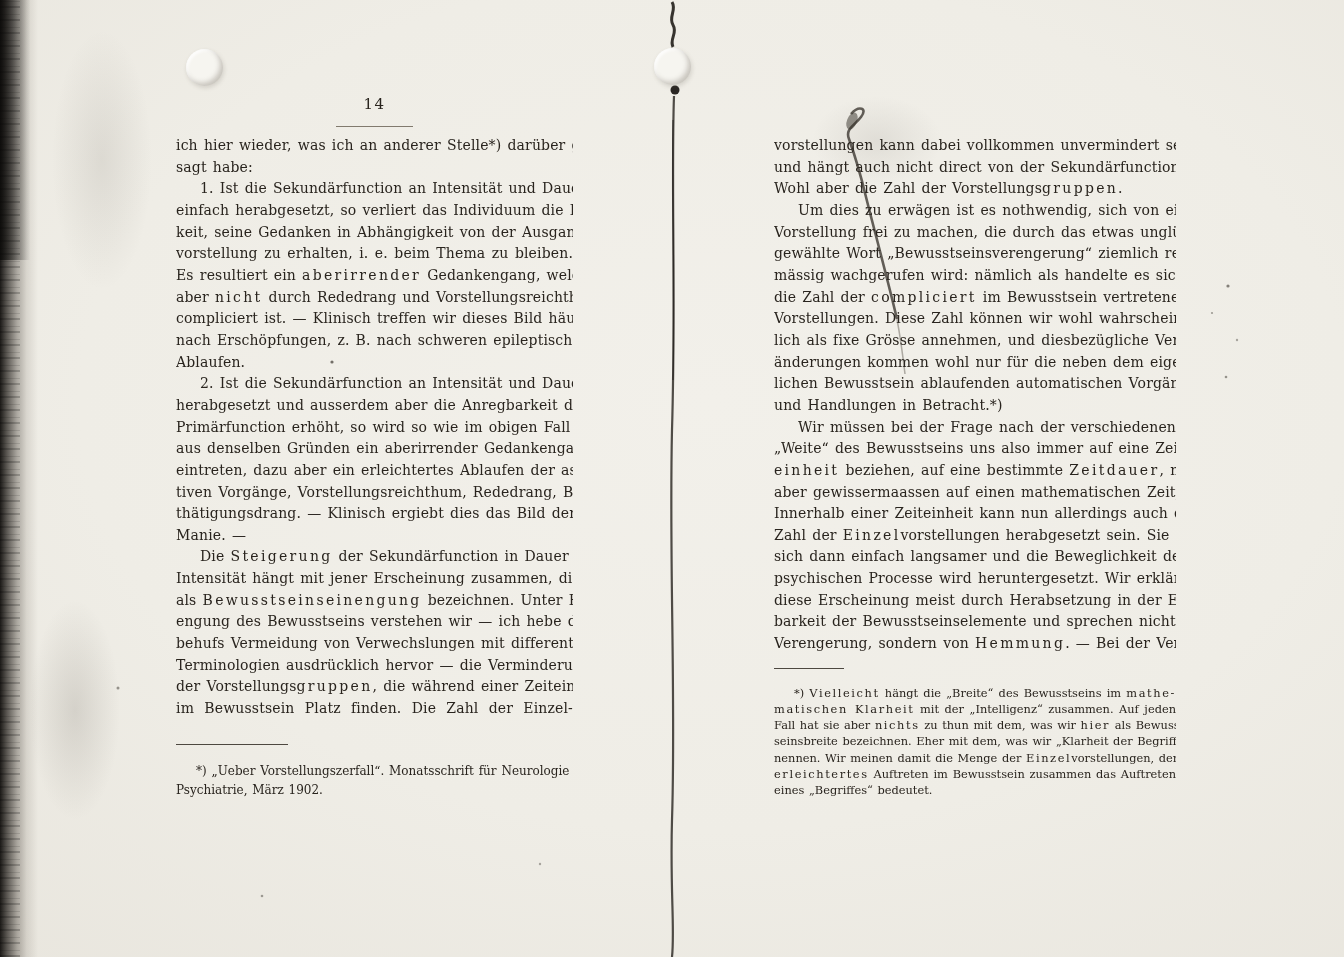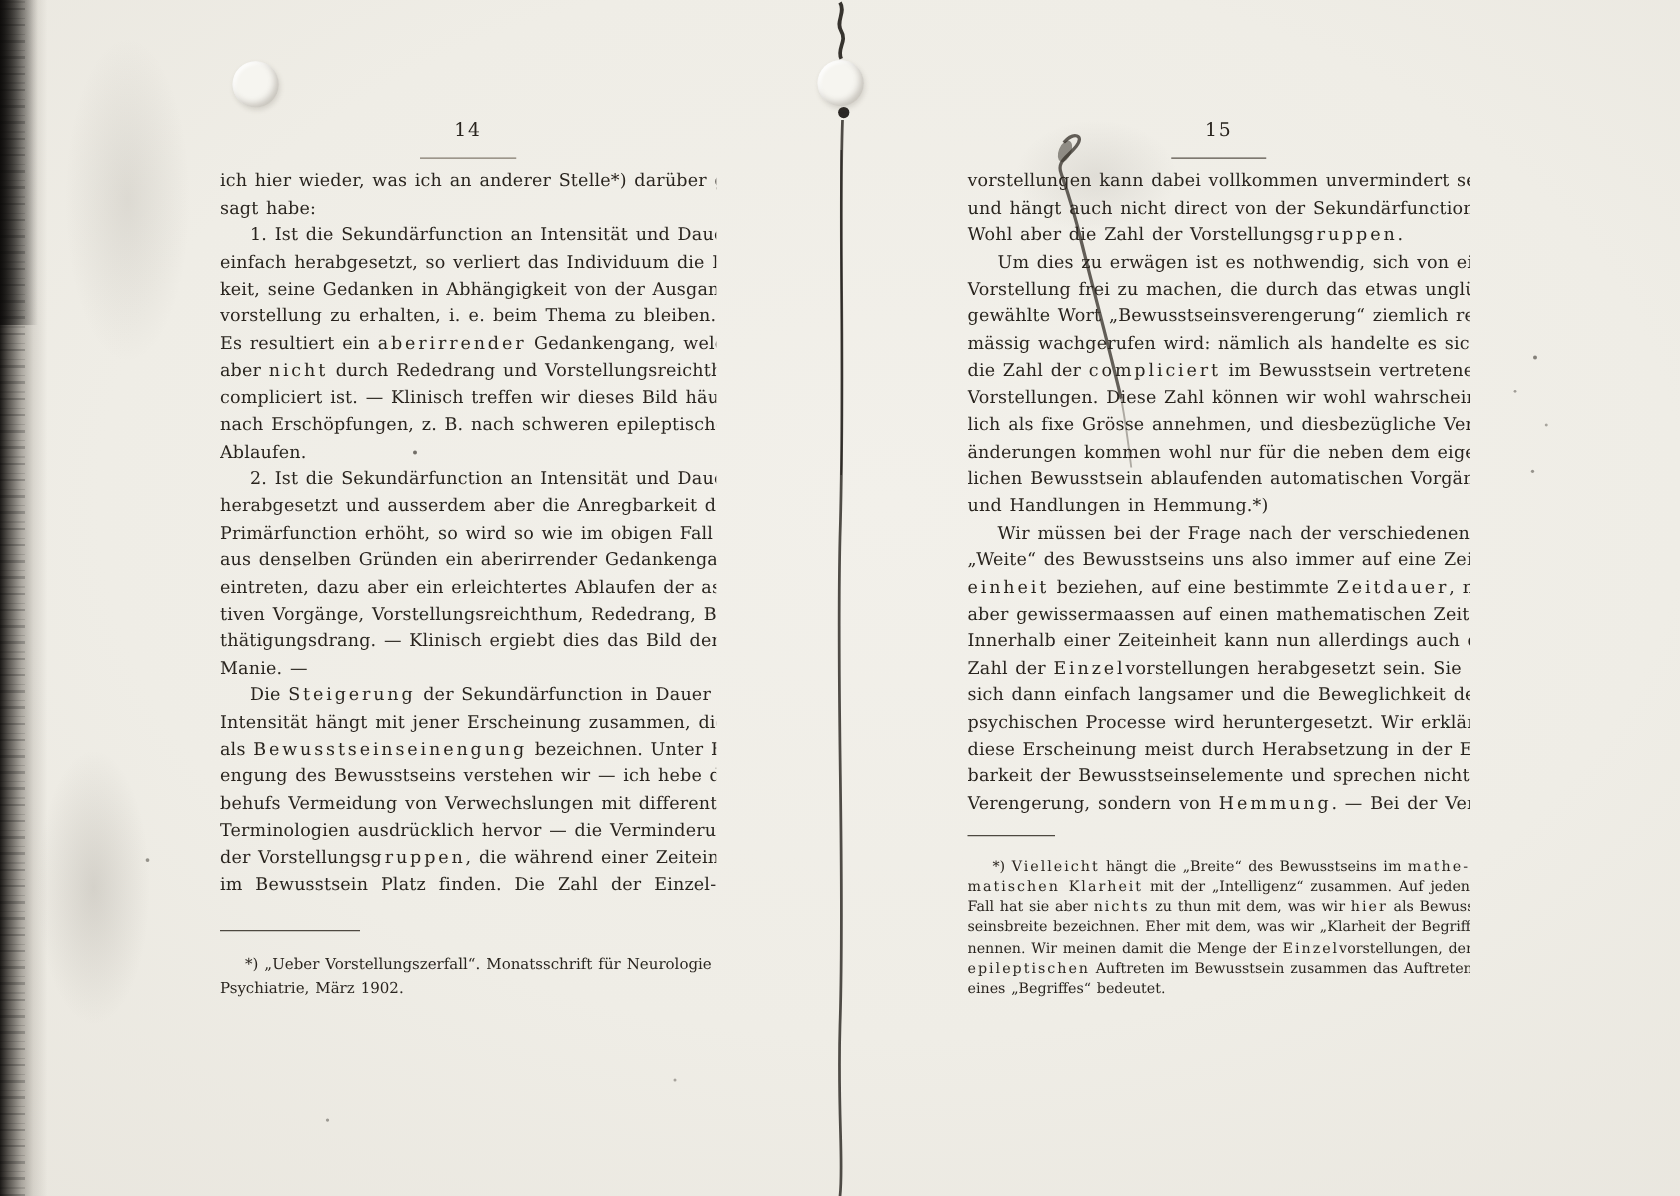--- a/index.html
+++ b/index.html
@@ -155,54 +155,51 @@
         <div class="line">im Bewusstsein Platz finden. Die Zahl der Einzel-</div>
       </div>
     <div class="fn-rule"></div>
     <div class="footnote">
         <div class="line ind">*) „Ueber Vorstellungszerfall“. Monatsschrift für Neurologie und</div>
         <div class="line nj">Psychiatrie, März 1902.</div>
       </div>
   </section>
 
   <section class="page page-right">
-    <div class="pagenum-wrap">
-      <span class="pagenum">15</span>
-    </div>
     <div class="text-block">
         <div class="line">vorstellungen kann dabei vollkommen unvermindert sein</div>
         <div class="line">und hängt auch nicht direct von der Sekundärfunction ab.</div>
         <div class="line nj">Wohl aber die Zahl der Vorstellungs<span class="g">gruppen</span>.</div>
         <div class="line ind">Um dies zu erwägen ist es nothwendig, sich von einer</div>
         <div class="line">Vorstellung frei zu machen, die durch das etwas unglücklich</div>
         <div class="line">gewählte Wort „Bewusstseinsverengerung“ ziemlich regel-</div>
         <div class="line">mässig wachgerufen wird: nämlich als handelte es sich um</div>
         <div class="line">die Zahl der <span class="g">compliciert</span> im Bewusstsein vertretenen</div>
         <div class="line">Vorstellungen. Diese Zahl können wir wohl wahrschein-</div>
         <div class="line">lich als fixe Grösse annehmen, und diesbezügliche Ver-</div>
         <div class="line">änderungen kommen wohl nur für die neben dem eigent-</div>
         <div class="line">lichen Bewusstsein ablaufenden automatischen Vorgänge</div>
-        <div class="line nj">und Handlungen in Hemmung.*)</div>
+        <div class="line nj">und Handlungen in Betracht.*)</div>
         <div class="line ind">Wir müssen bei der Frage nach der verschiedenen</div>
         <div class="line">„Weite“ des Bewusstseins uns also immer auf eine Zeit-</div>
         <div class="line"><span class="g">einheit</span> beziehen, auf eine bestimmte <span class="g">Zeitdauer</span>, nicht</div>
         <div class="line">aber gewissermaassen auf einen mathematischen Zeitpunkt.</div>
         <div class="line">Innerhalb einer Zeiteinheit kann nun allerdings auch die</div>
         <div class="line">Zahl der <span class="g">Einzel</span>vorstellungen herabgesetzt sein. Sie folgen</div>
         <div class="line">sich dann einfach langsamer und die Beweglichkeit der</div>
         <div class="line">psychischen Processe wird heruntergesetzt. Wir erklären</div>
         <div class="line">diese Erscheinung meist durch Herabsetzung in der Erreg-</div>
         <div class="line">barkeit der Bewusstseinselemente und sprechen nicht von</div>
         <div class="line">Verengerung, sondern von <span class="g">Hemmung</span>. — Bei der Ver-</div>
       </div>
     <div class="fn-rule"></div>
     <div class="footnote">
         <div class="line ind">*) <span class="g">Vielleicht</span> hängt die „Breite“ des Bewusstseins im <span class="g">mathe-</span></div>
         <div class="line"><span class="g">matischen Klarheit</span> mit der „Intelligenz“ zusammen. Auf jeden</div>
         <div class="line">Fall hat sie aber <span class="g">nichts</span> zu thun mit dem, was wir <span class="g">hier</span> als Bewusst-</div>
         <div class="line">seinsbreite bezeichnen. Eher mit dem, was wir „Klarheit der Begriffe“</div>
         <div class="line">nennen. Wir meinen damit die Menge der <span class="g">Einzel</span>vorstellungen, deren</div>
-        <div class="line"><span class="g">epileptischen</span> Auftreten im Bewusstsein zusammen das Auftreten</div>
+        <div class="line"><span class="g">erleichtertes</span> Auftreten im Bewusstsein zusammen das Auftreten</div>
         <div class="line nj">eines „Begriffes“ bedeutet.</div>
       </div>
   </section>
 
 </div>
 
 </body></html>

